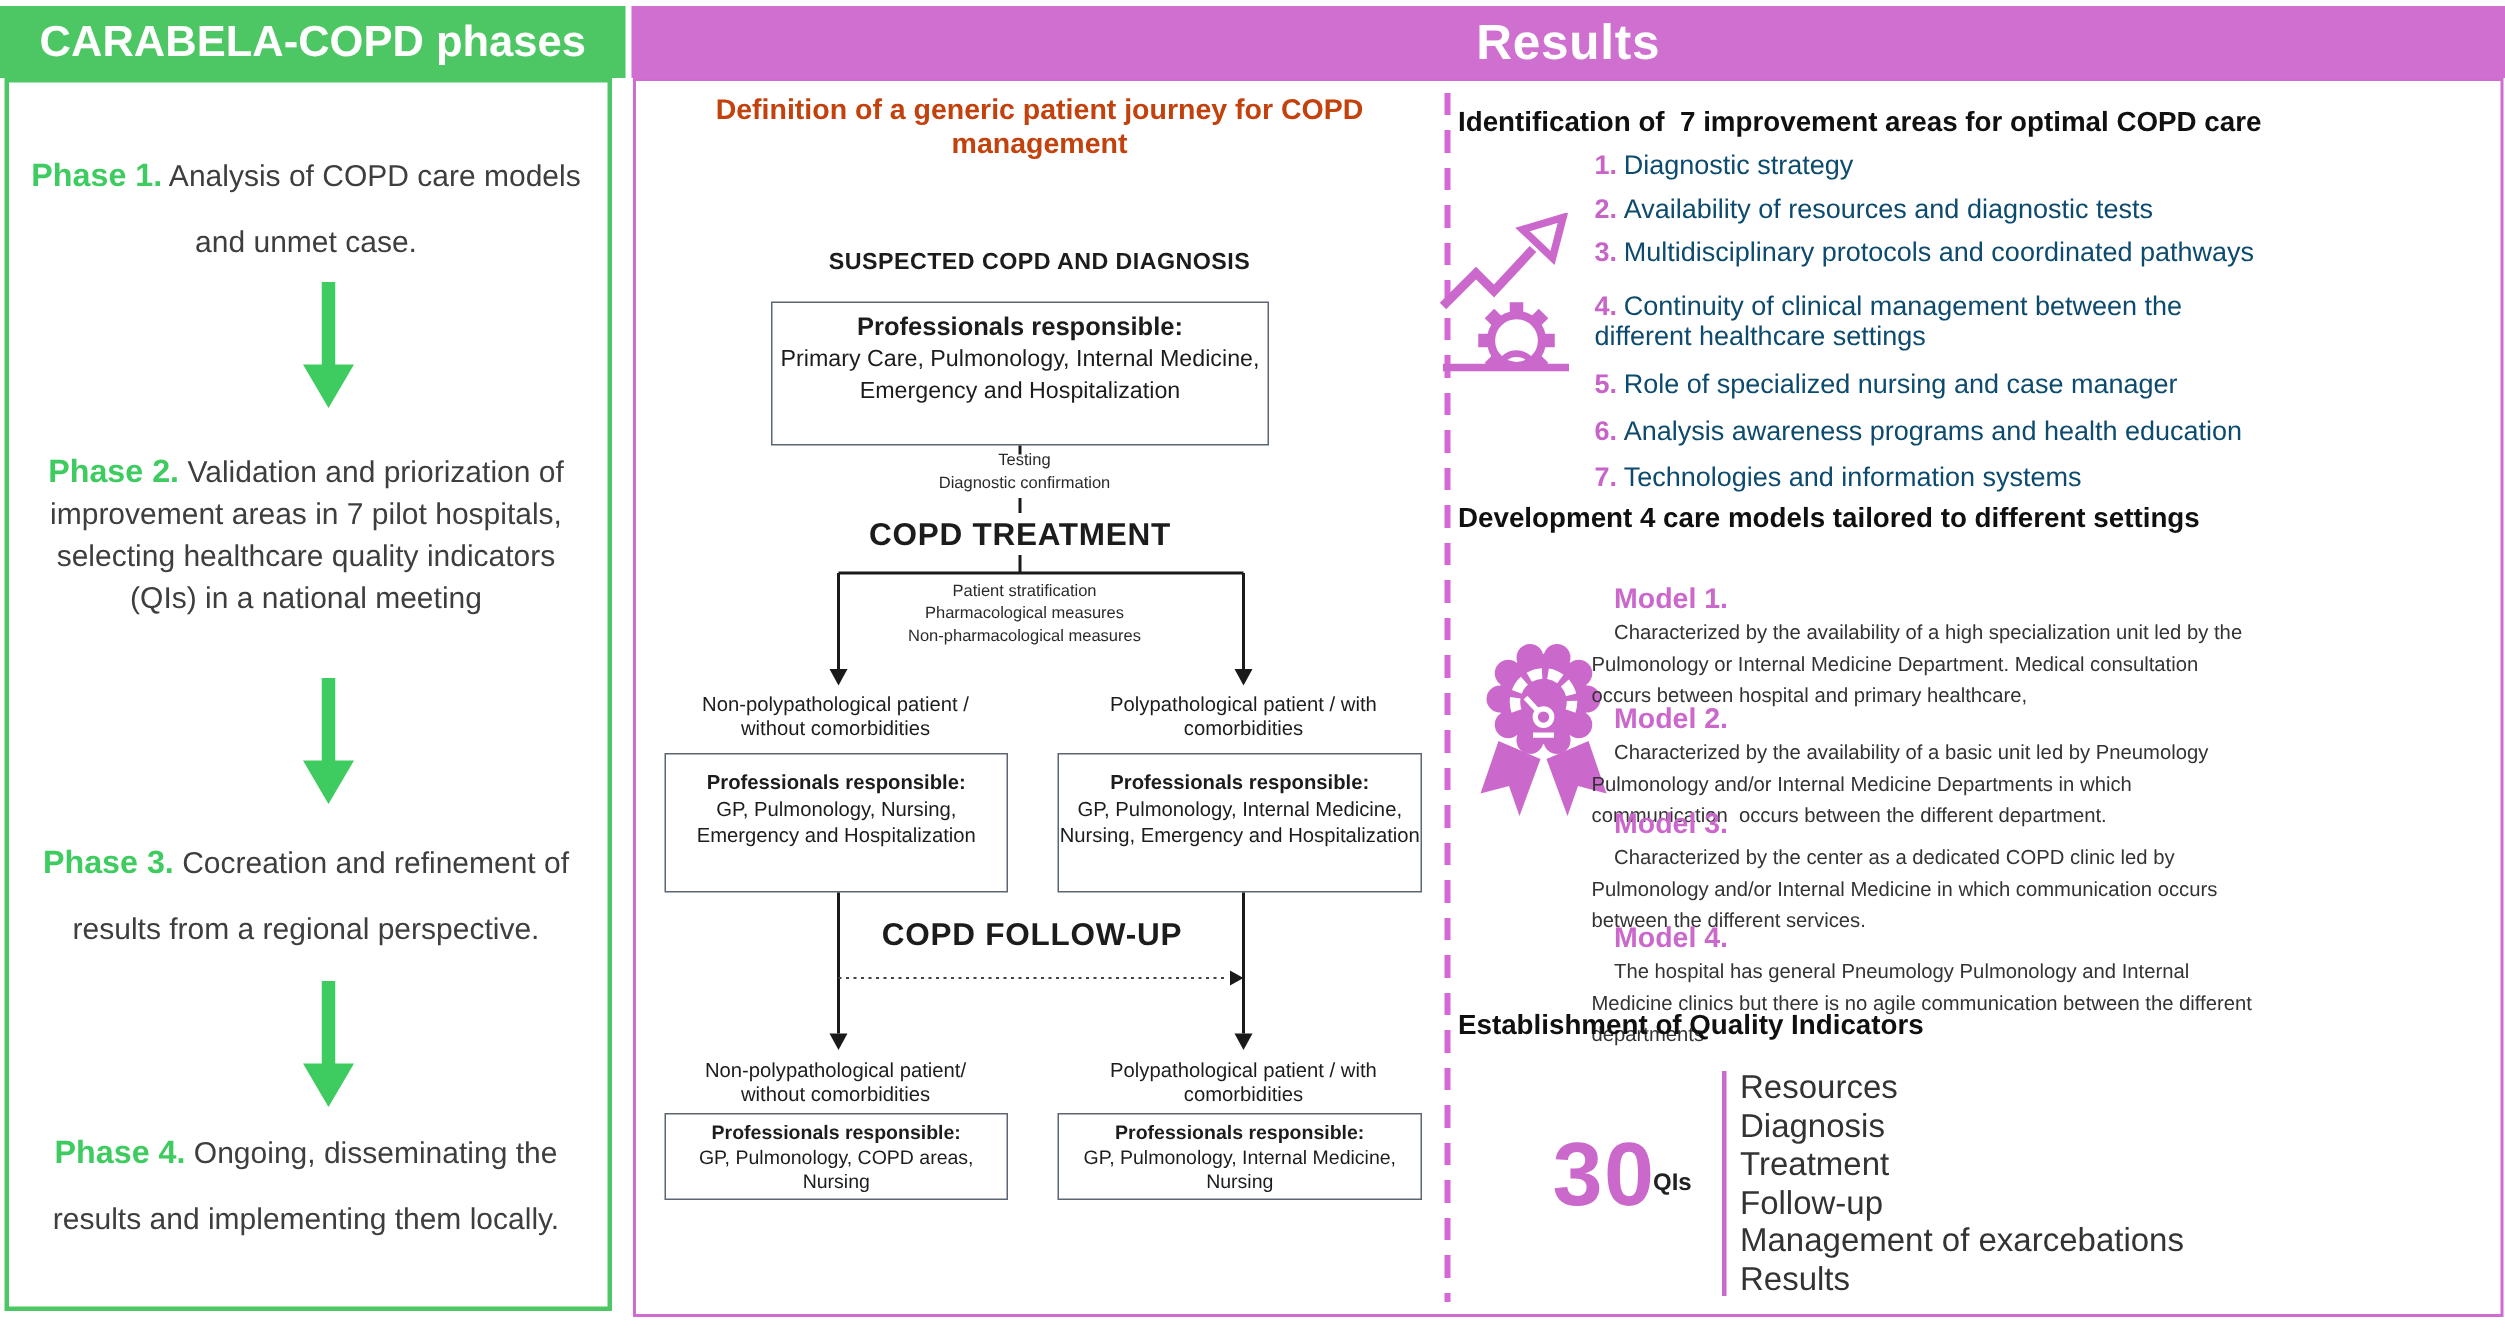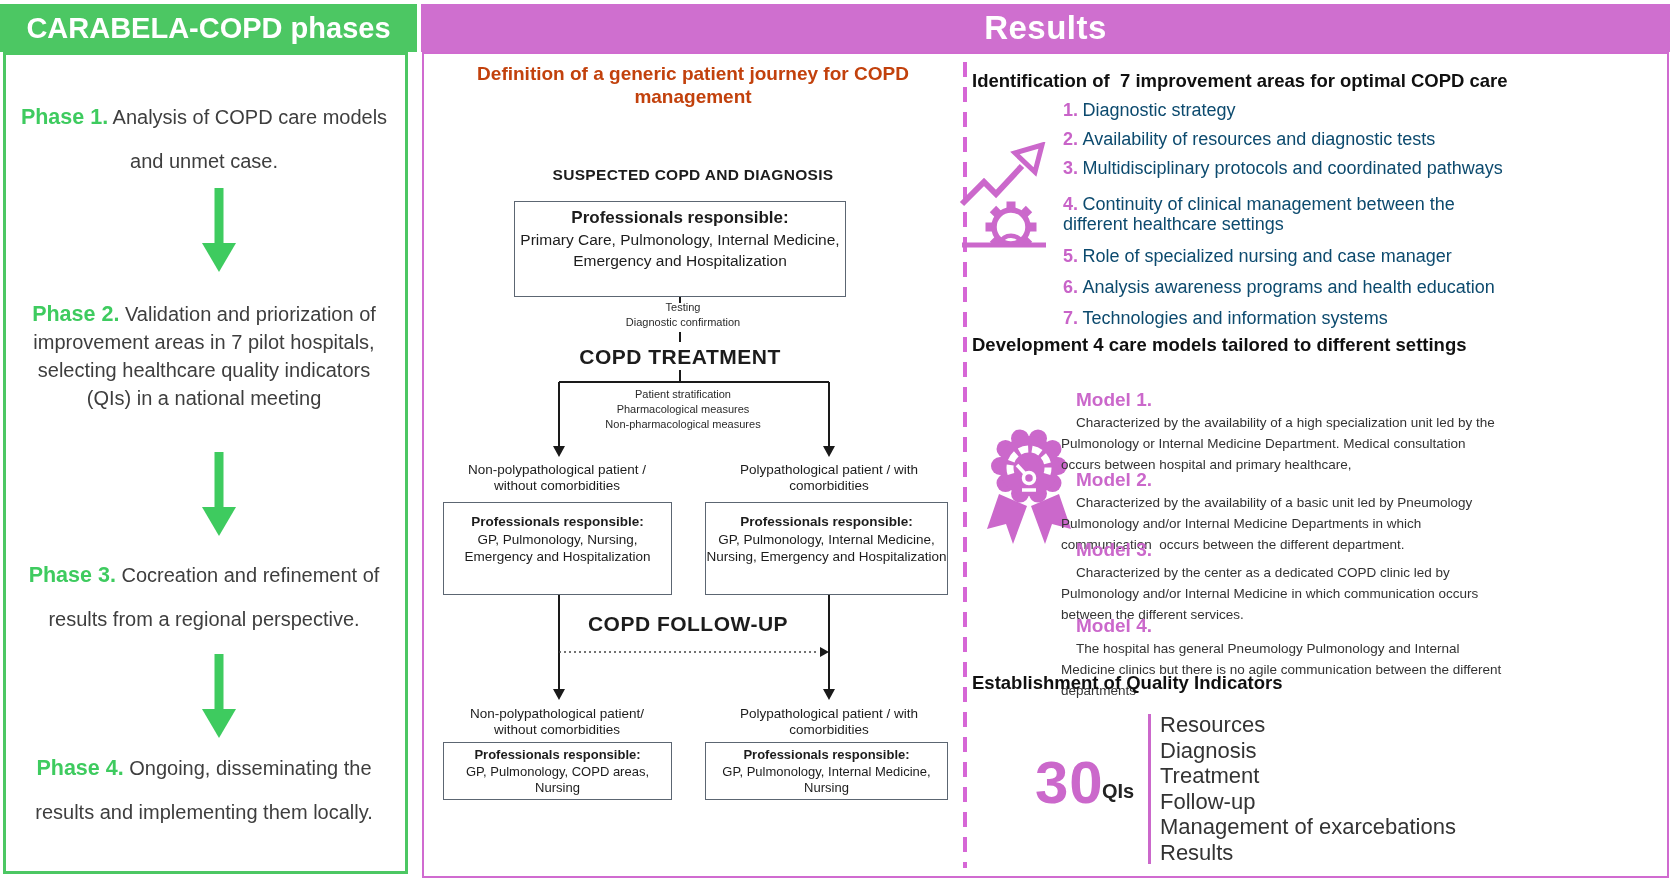--- a/index.html
+++ b/index.html
@@ -48,21 +48,21 @@
   .fc-svg{left:0;top:0;}
 
   
   .r-head{font-size:18.5px;font-weight:bold;color:#101010;white-space:pre-wrap;}
   .imp-item{left:1063px;width:452px;}
   .inum{color:#c863c8;font-weight:bold;font-size:18px;}
   .itxt{color:#0c4a6e;font-size:18px;line-height:19px;}
   .model{left:1061px;width:446px;font-size:13.5px;color:#333;line-height:21px;white-space:pre-wrap;}
   .model-label{color:#cb68cb;font-weight:bold;font-size:19px;}
   .qi-count{left:1035px;top:748px;font-size:60px;font-weight:bold;color:#cb68cb;letter-spacing:1px;}
-  .qi-unit{left:1102px;top:780px;font-size:20px;font-weight:bold;color:#222;}
+  .qi-unit{left:1102px;top:780px;font-size:16px;font-weight:bold;color:#222;}
   .qi-line{left:1148px;top:714px;width:3px;height:150px;background:#cb68cb;}
   .qi-list{left:1160px;top:712px;width:330px;font-size:22px;color:#333;line-height:25.5px;}
 </style>
 </head>
 <body>
 
 <div class="canvas">
 
   <div class="abs banner-left">CARABELA-COPD phases</div>
   <div class="abs banner-right">Results</div>

